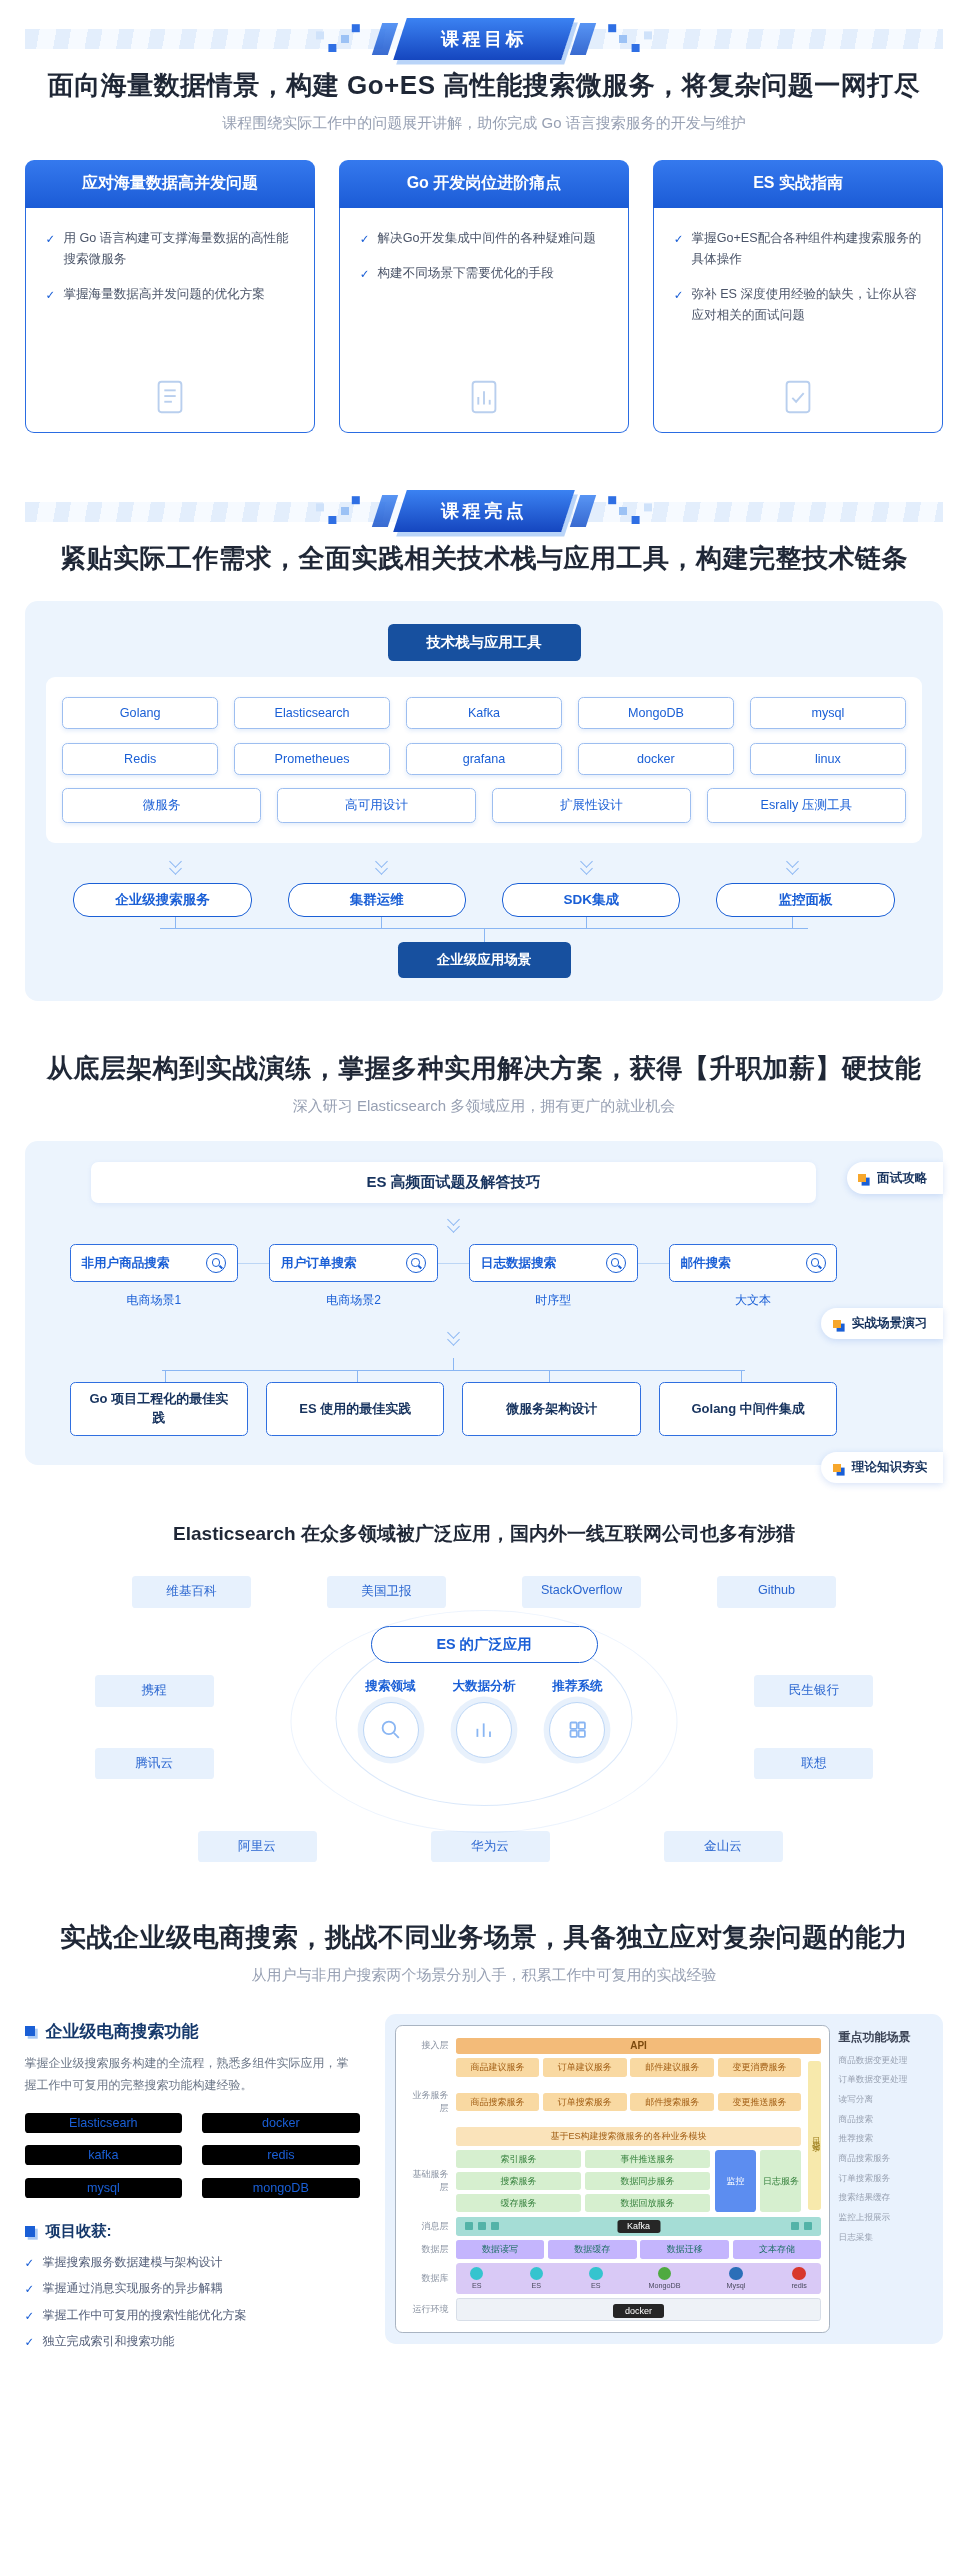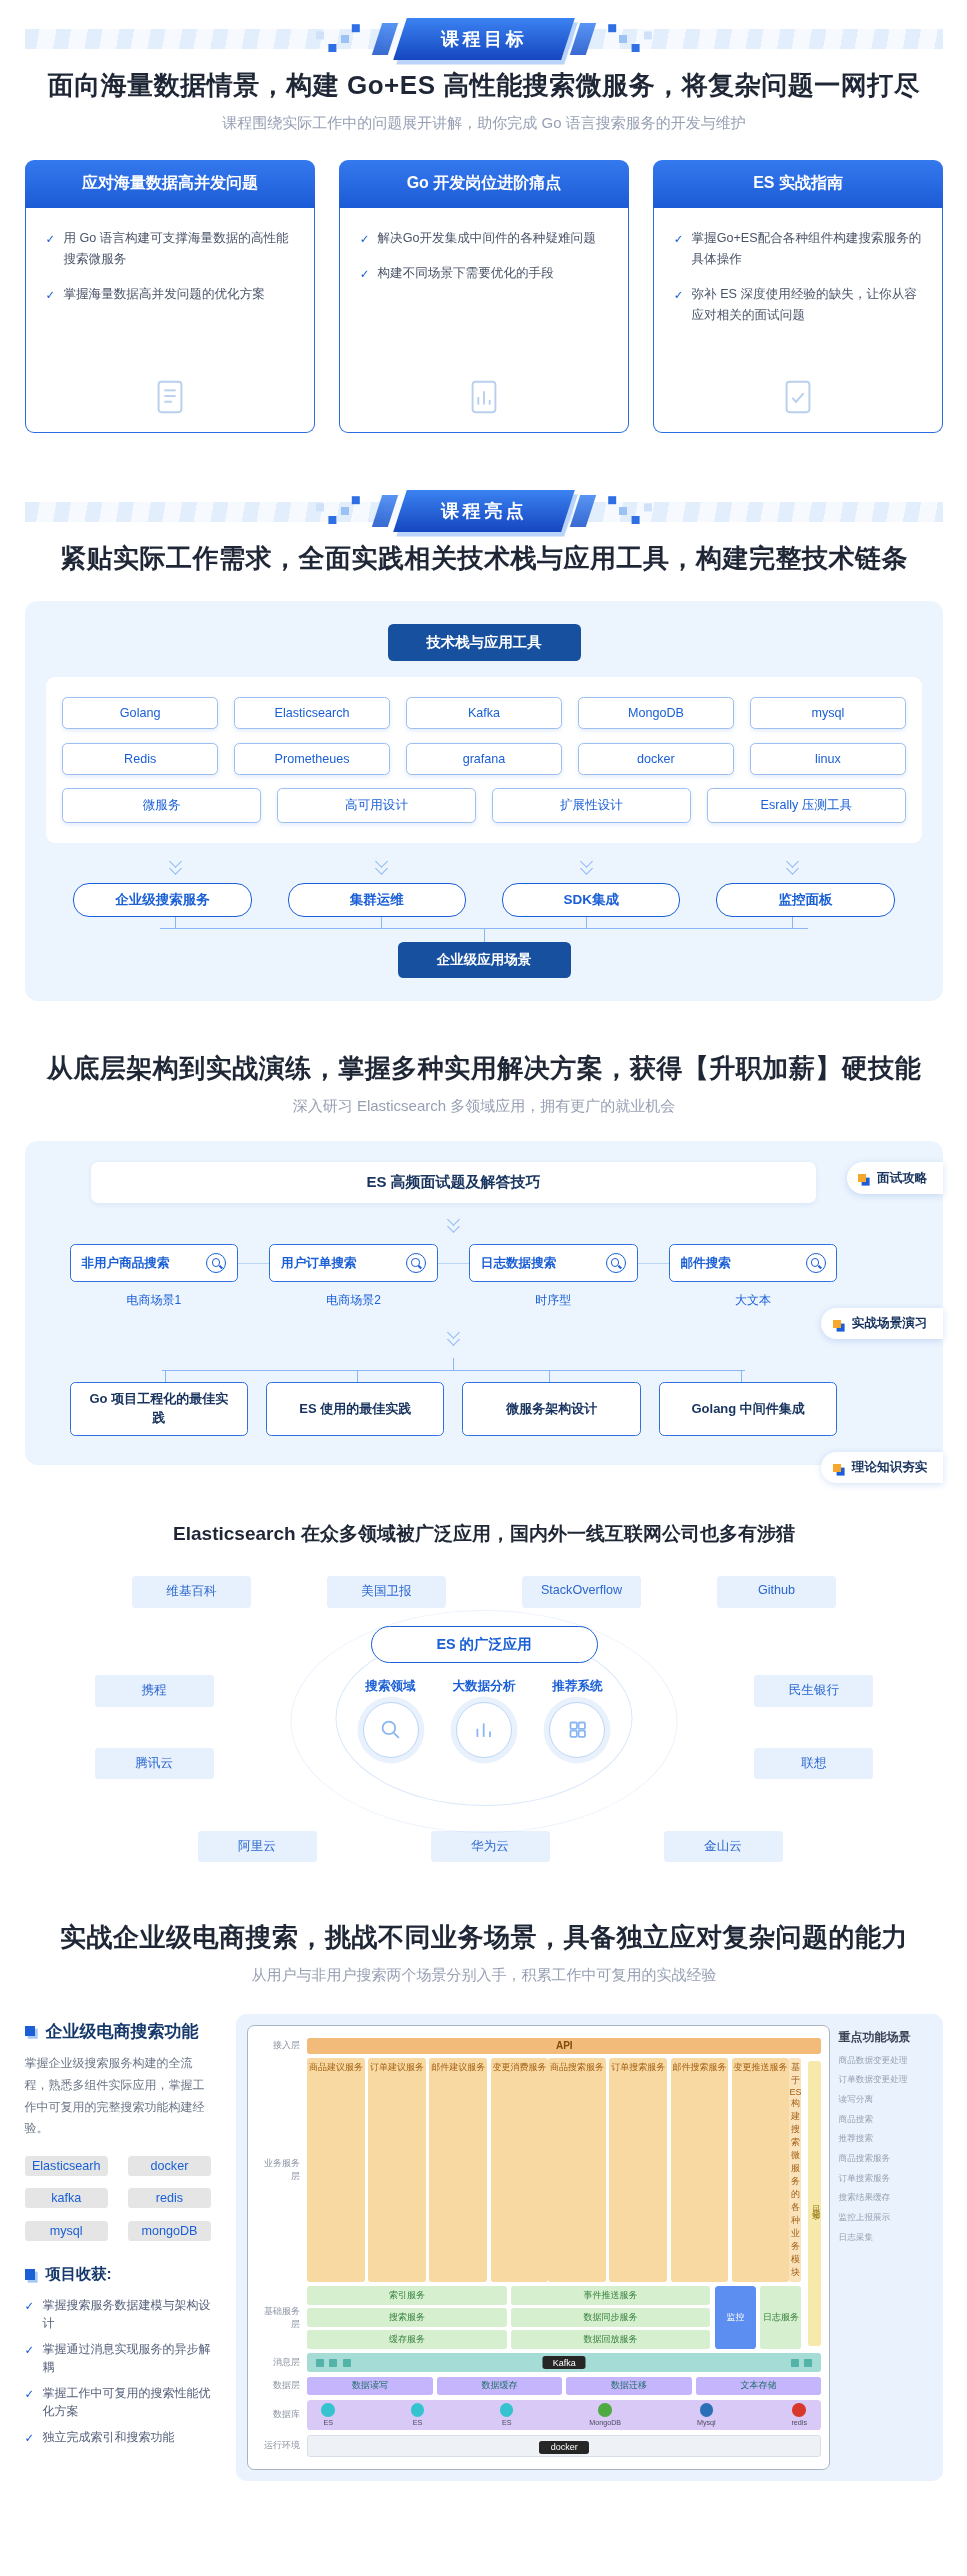--- a/index.html
+++ b/index.html
@@ -86,36 +86,36 @@
 .domain-circle{width:56px;height:56px;margin:0 auto;background:#fff;border:1.8px solid #bcd6f6;border-radius:50%;box-shadow:0 0 0 5.4px rgba(188,214,246,.35);display:flex;align-items:center;justify-content:center}
 
 .practice-sec{margin-top:58px}
 .practice-cols{display:flex;gap:25px;margin-top:29px;align-items:flex-start}
 .pleft{width:335px;padding-top:5.4px}
 .phead{display:flex;align-items:center;gap:10px;font-size:17px;font-weight:bold;color:#15386b}
 .phead2{display:flex;align-items:center;gap:10px;font-size:15.3px;font-weight:bold;color:#15386b;margin-top:23.4px}
 .sq-ico{width:10.8px;height:10.8px;background:#1a5fd6;box-shadow:2.7px 2.7px 0 #a9c9f5;flex-shrink:0}
 .pdesc{font-size:12px;color:#6b7687;line-height:1.8;margin:10.8px 0 16px}
 .ppills{display:grid;grid-template-columns:1fr 1fr;gap:12.6px 20px}
-.ppill{background:#e5e5e5;color:#1a5fd6;font-size:12.6px;text-align:center;padding:3px 0;border-radius:3.6px}
+.ppill{background:#000000;color:#1a5fd6;font-size:12.6px;text-align:center;padding:3px 0;border-radius:3.6px}
 .gains{margin-top:10.8px}
 .gain{display:flex;gap:8px;font-size:12px;color:#55607a;margin-top:8px;line-height:1.5}
 .pright{flex:1;background:#e9f2fd;border-radius:10.8px;padding:10.8px}
 .arch-wrap{display:flex}
 .arch-box{flex:1;background:#fff;border:0.9px solid #a9b4c2;border-radius:7.2px;padding:7.2px;min-width:0}
 .arch-notes{width:103px;padding-left:9px;padding-top:3.6px;flex-shrink:0}
 .note-title{font-size:12px;font-weight:bold;color:#3a4254;margin-bottom:9px}
 .note{font-size:8.6px;color:#99a2b2;margin-bottom:7.7px;white-space:nowrap}
 .arow{display:flex;align-items:center;margin:4.5px 0}
 .alabel{width:52px;font-size:9px;color:#8a93a2;text-align:right;padding-right:7.2px;flex-shrink:0}
 .acontent{flex:1;min-width:0}
 .api-bar{background:#f3bb79;border-radius:2.7px;text-align:center;font-size:10px;font-weight:bold;color:#7d4a0e;padding:2.7px 0}
 .amid{position:relative}
 .amid .acontent{margin-right:20px}
-.bizcol{display:flex;flex-direction:row;gap:0}
+.bizcol{display:flex;flex-direction:column;gap:16px}
 .prow{display:flex;gap:3.6px}
 .opill{flex:1;background:#f9d9a2;color:#a05c12;font-size:9px;text-align:center;padding:2.7px 1.8px;border-radius:2.7px;white-space:nowrap;overflow:hidden}
 .obar{background:#fae3ba;color:#a05c12;font-size:9px;text-align:center;padding:2.7px 0;border-radius:2.7px}
 .basebox{display:flex;gap:4.5px}
 .base-grid{flex:1;display:grid;grid-template-columns:1fr 1fr;gap:3.6px}
 .gpill{background:#d6efcf;color:#35803c;font-size:9px;text-align:center;padding:2.7px 0;border-radius:2.7px;white-space:nowrap}
 .monitor{width:41px;background:#5c8df0;color:#fff;font-size:9px;border-radius:3.6px;display:flex;align-items:center;justify-content:center}
 .gbox{width:41px;background:#d6efcf;color:#35803c;font-size:9px;border-radius:2.7px;display:flex;align-items:center;justify-content:center;text-align:center}
 .vlog{position:absolute;right:0;top:2.7px;bottom:2.7px;width:13.5px;background:#f7e9ac;color:#9a7a16;font-size:8px;writing-mode:vertical-rl;letter-spacing:2.7px;display:flex;align-items:center;justify-content:center;border-radius:2.7px}
 .msg-bar{background:#a5ddd6;border-radius:2.7px;height:19px;display:flex;align-items:center;gap:5.4px;padding:0 9px;position:relative}

